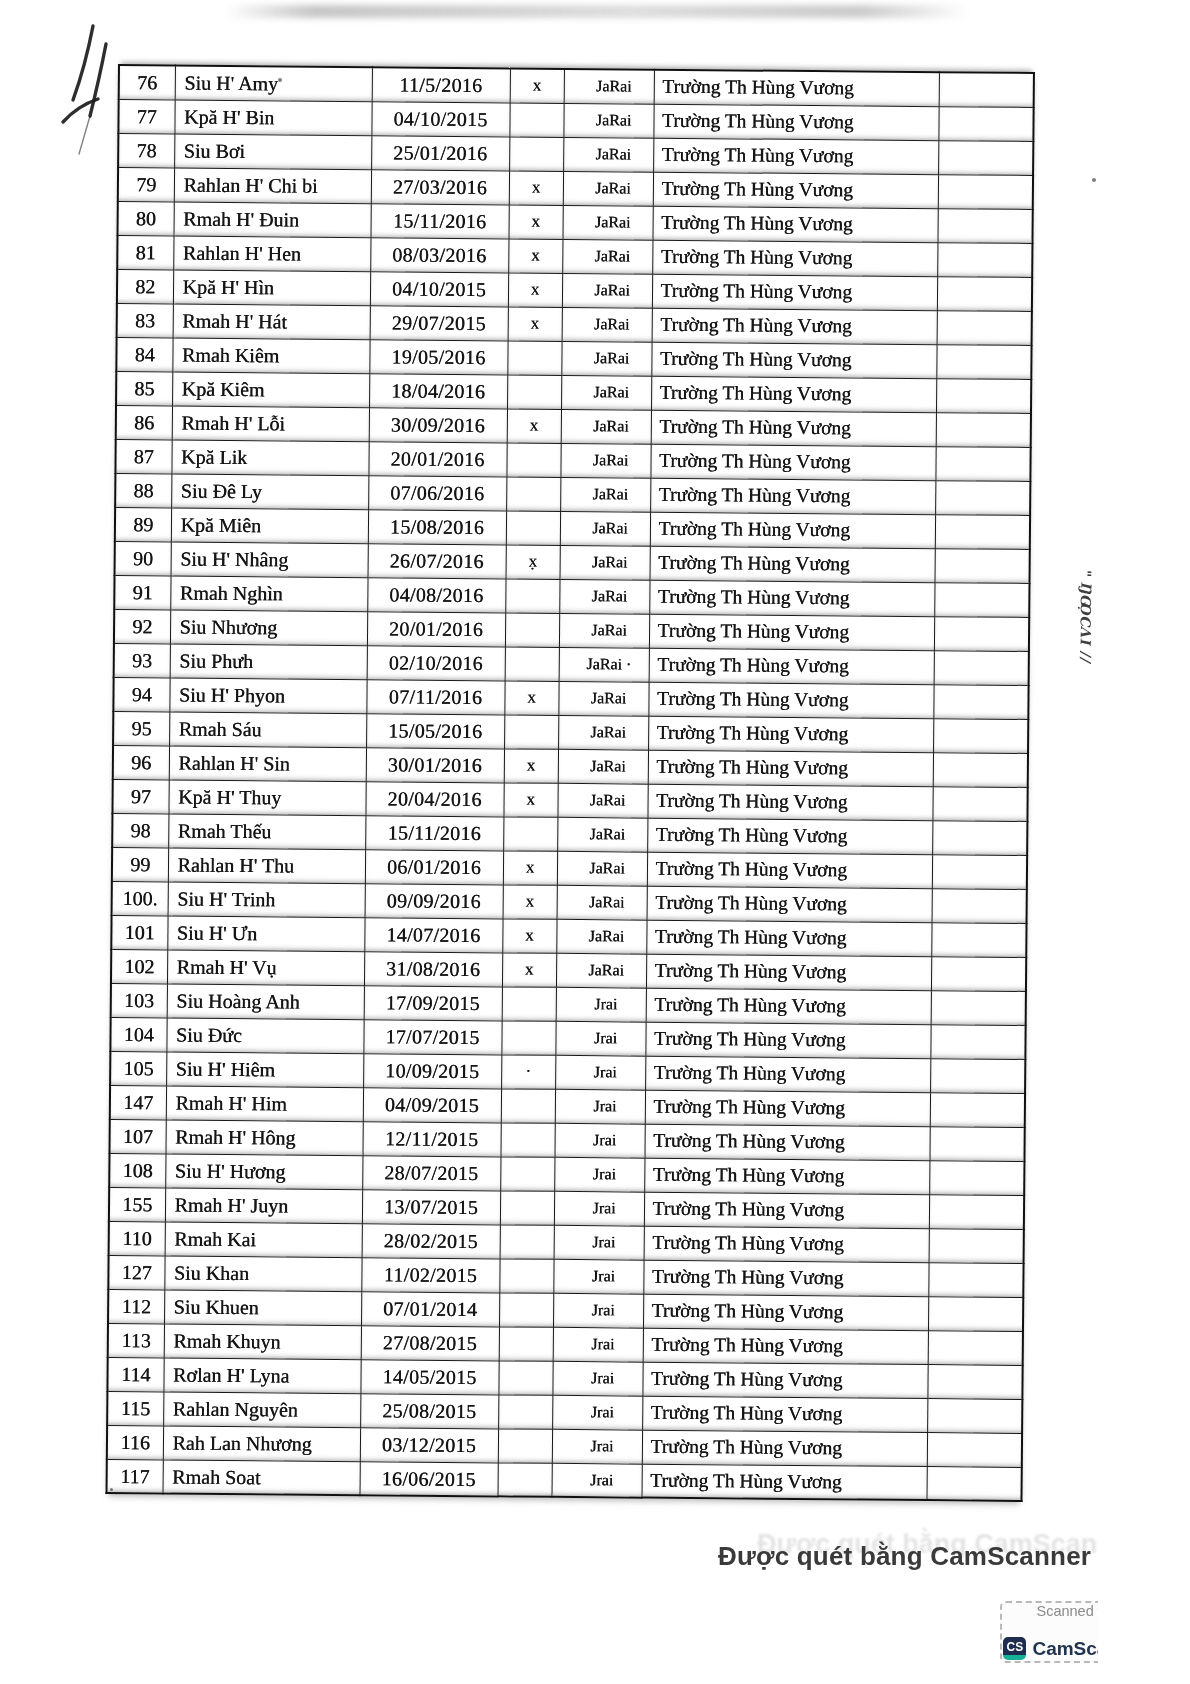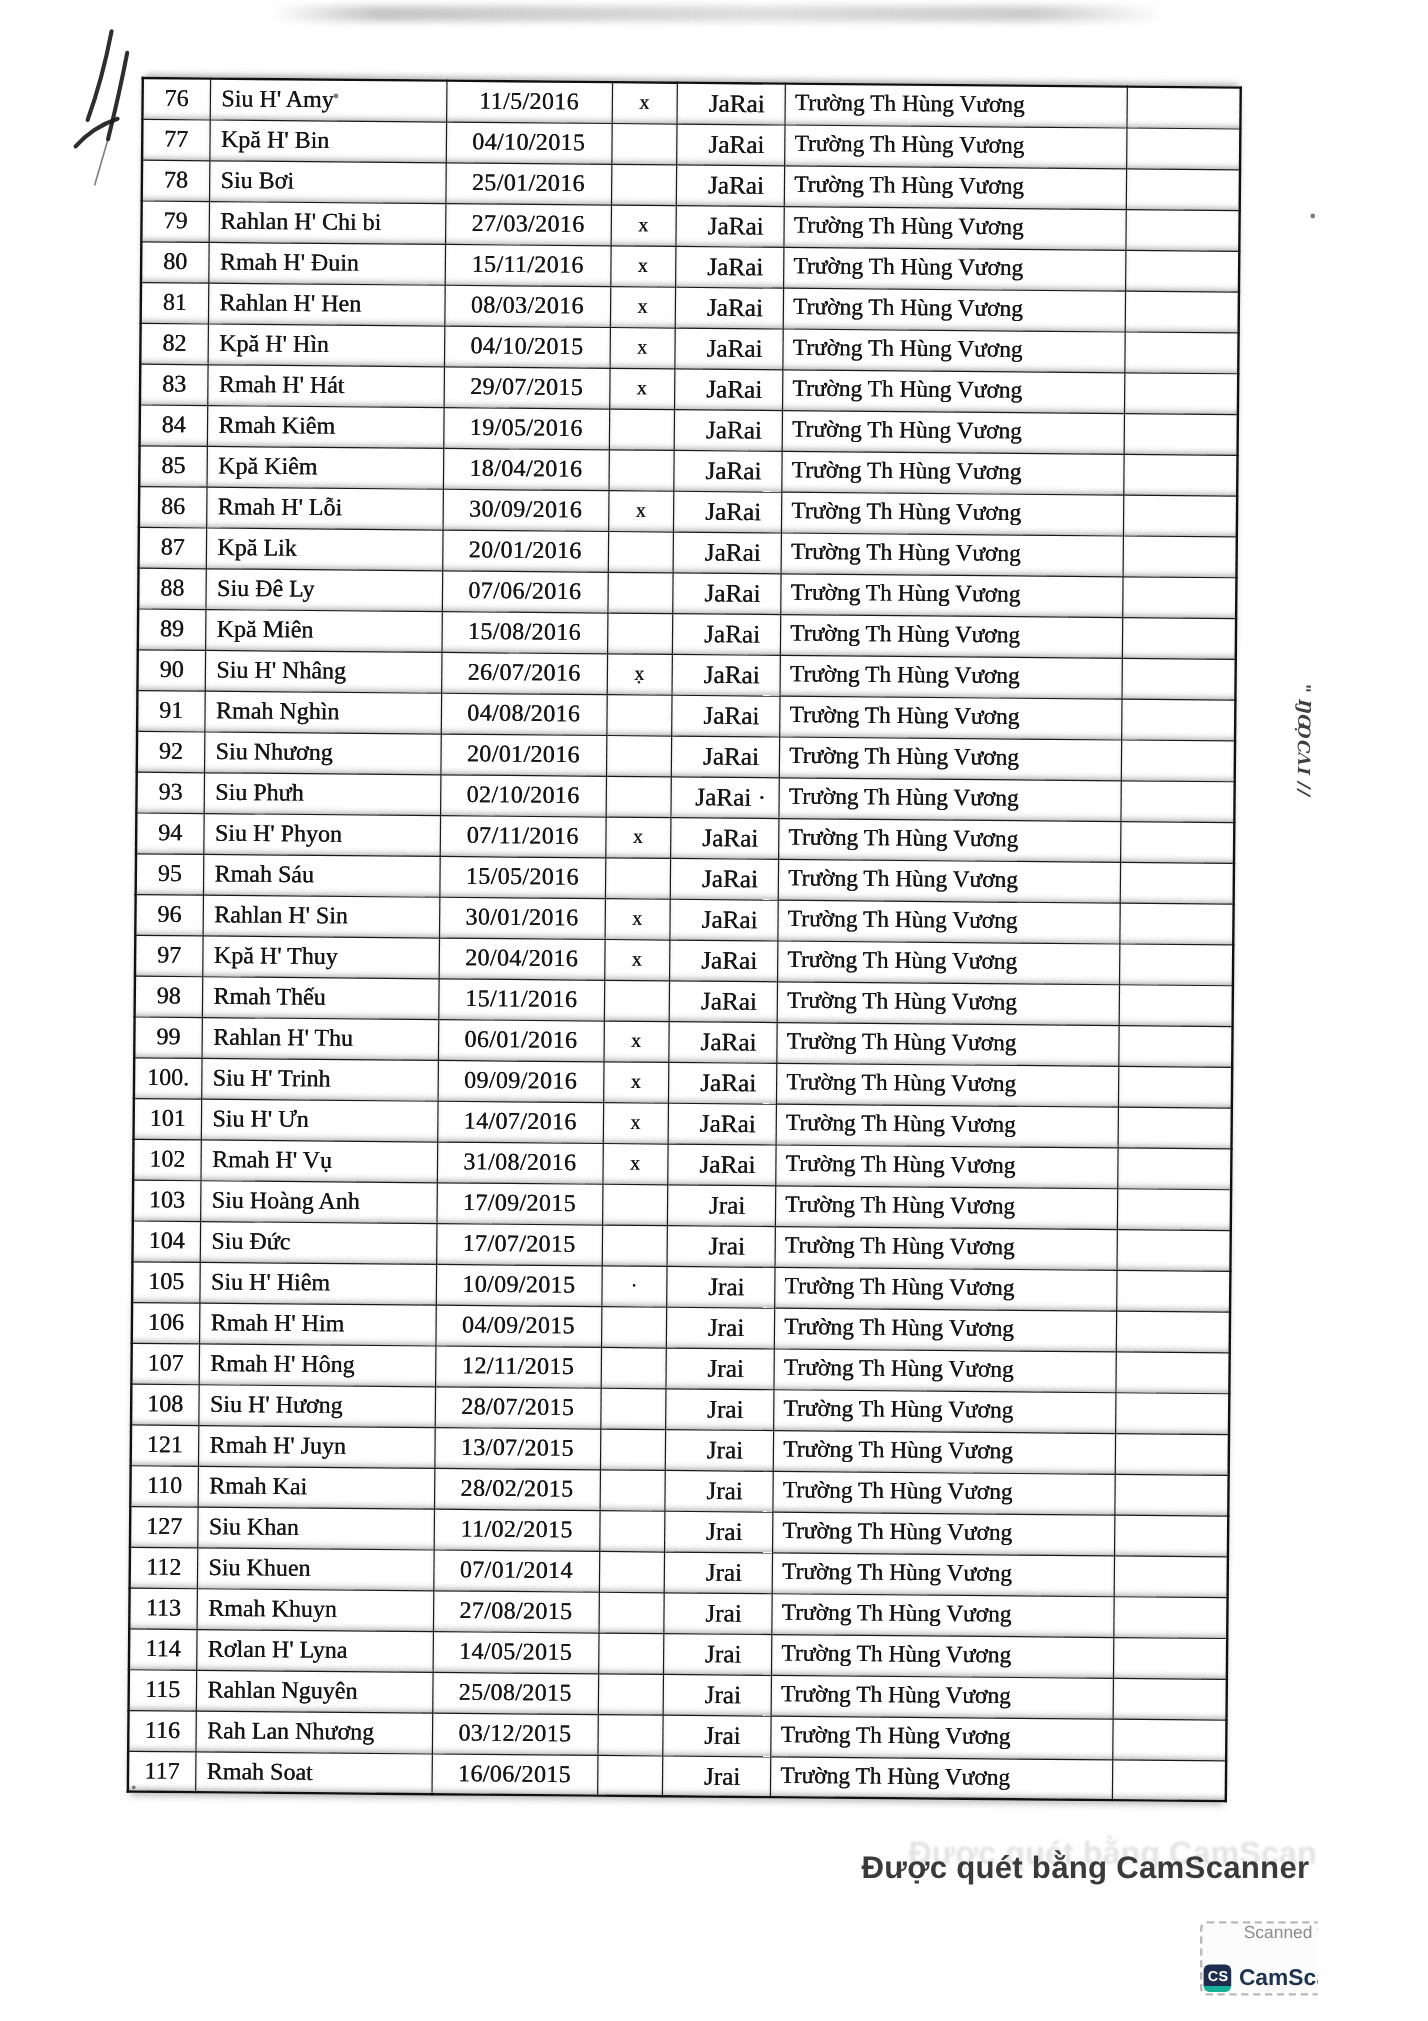--- a/index.html
+++ b/index.html
@@ -36,21 +36,21 @@
     font-size:20px;
     text-shadow:.35px 0 0 currentColor;
     box-shadow:inset 0 -4px 5px -3px rgba(75,75,75,.5);
     background:#fff;
   }
   .scan-table{border:2.4px solid #101010;}
   td.c-no{width:56px;text-align:center;}
   td.c-name{width:197px;text-align:left;padding-left:9px;}
   td.c-dob{width:138px;text-align:center;letter-spacing:.3px;}
   td.c-x{width:54px;text-align:center;font-size:17px;}
-  td.c-eth{width:90px;text-align:center;padding-left:10px;font-size:21px;}
+  td.c-eth{width:90px;text-align:center;padding-left:10px;font-size:16px;}
   td.c-school{width:285px;text-align:left;padding-left:8px;font-size:19.5px;}
   td.c-note{width:95px;}
   
   .margin-note{
     position:absolute;left:1066px;top:566px;width:40px;height:175px;
     display:flex;flex-direction:column;align-items:center;gap:5px;
     font-family:"DejaVu Serif", serif;font-style:italic;font-weight:bold;
     font-size:14px;color:#1d1d1d;opacity:.85;
   }
   .margin-note span{display:inline-block;transform:rotate(92deg);letter-spacing:1px;}
@@ -367,21 +367,21 @@
         <tr>
       <td class="c-no">105</td>
       <td class="c-name">Siu H' Hiêm</td>
       <td class="c-dob">10/09/2015</td>
       <td class="c-x">·</td>
       <td class="c-eth">Jrai</td>
       <td class="c-school">Trường Th Hùng Vương</td>
       <td class="c-note"></td>
     </tr>
         <tr>
-      <td class="c-no">106</td>
+      <td class="c-no">147</td>
       <td class="c-name">Rmah H' Him</td>
       <td class="c-dob">04/09/2015</td>
       <td class="c-x"></td>
       <td class="c-eth">Jrai</td>
       <td class="c-school">Trường Th Hùng Vương</td>
       <td class="c-note"></td>
     </tr>
         <tr>
       <td class="c-no">107</td>
       <td class="c-name">Rmah H' Hông</td>
@@ -394,21 +394,21 @@
         <tr>
       <td class="c-no">108</td>
       <td class="c-name">Siu H' Hương</td>
       <td class="c-dob">28/07/2015</td>
       <td class="c-x"></td>
       <td class="c-eth">Jrai</td>
       <td class="c-school">Trường Th Hùng Vương</td>
       <td class="c-note"></td>
     </tr>
         <tr>
-      <td class="c-no">121</td>
+      <td class="c-no">155</td>
       <td class="c-name">Rmah H' Juyn</td>
       <td class="c-dob">13/07/2015</td>
       <td class="c-x"></td>
       <td class="c-eth">Jrai</td>
       <td class="c-school">Trường Th Hùng Vương</td>
       <td class="c-note"></td>
     </tr>
         <tr>
       <td class="c-no">110</td>
       <td class="c-name">Rmah Kai</td>

